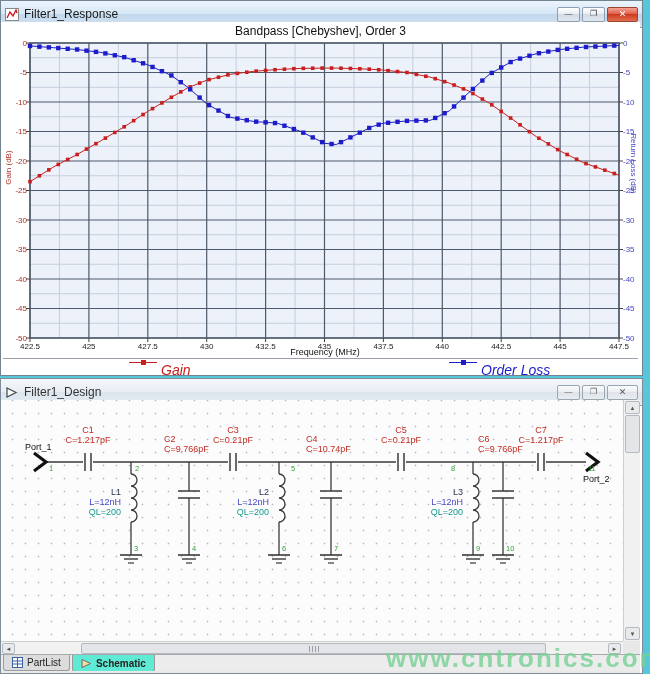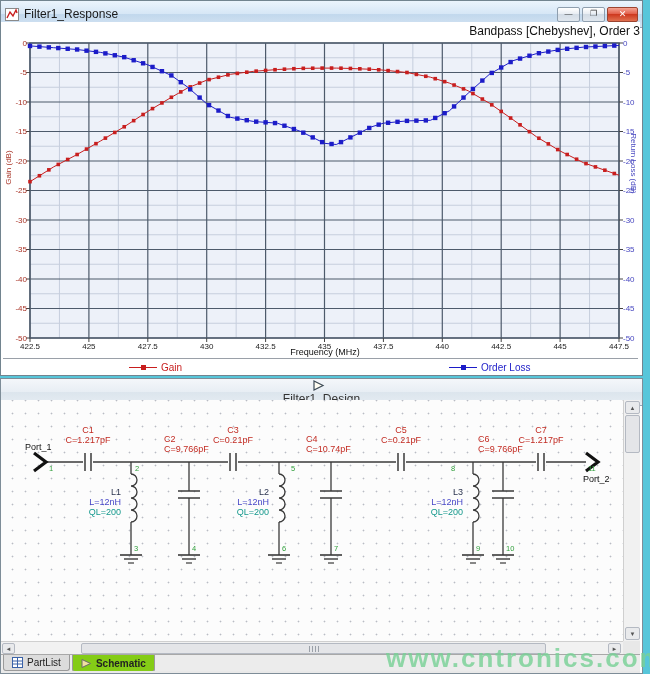--- a/index.html
+++ b/index.html
@@ -4,40 +4,40 @@
 <style>
   html,body{margin:0;padding:0}
   body{width:650px;height:674px;position:relative;background:#57c6da;overflow:hidden;
        font-family:"Liberation Sans",sans-serif;}
   .window{position:absolute;background:#fff;border:1px solid #72848f;}
   #resp-win{left:0;top:0;width:641px;height:374px;}
   #des-win{left:0;top:378px;width:641px;height:294px;border-color:#7e8d98;}
   .titlebar{height:27px;display:flex;align-items:center;padding:0 4px;box-sizing:border-box;
             background:linear-gradient(#ebf4fc,#d7e7f6 48%,#c2d8ed 52%,#d3e3f2);
             border-bottom:1px solid #93a7bb;font-size:12px;color:#1a1a1a;}
-  .titlebar.inactive{background:linear-gradient(#f4f7fa,#e8eef4 48%,#dce5ed 52%,#e6edf3);color:#333;flex-direction:column;}
+  .titlebar.inactive{background:linear-gradient(#f4f7fa,#e8eef4 48%,#dce5ed 52%,#e6edf3);color:#333;}
   .ticon{width:14px;height:13px;margin-right:5px;flex:0 0 auto;}
   .ttext{white-space:nowrap;}
   .wbtns{margin-left:auto;display:flex;gap:2px;}
   .wbtn{width:23px;height:15px;border:1px solid #8e9eae;border-radius:2px;box-sizing:border-box;
         background:linear-gradient(#ffffff,#e8edf3 45%,#d3dce6 50%,#e0e7ee);
         display:flex;align-items:center;justify-content:center;font-size:8px;color:#333;line-height:1;}
   .wbtn.close{width:31px;background:linear-gradient(#f4a493,#e2604b 45%,#ce3a20 50%,#e0704f);
         color:#fff;border-color:#9c4430;font-size:9px;}
   .inactive .wbtn{background:linear-gradient(#fafbfc,#eceff2 45%,#dfe3e8 50%,#e9edf0);color:#555;border-color:#9aa6b0;}
   .inactive .wbtn.close{background:linear-gradient(#fafbfc,#eceff2 45%,#dfe3e8 50%,#e9edf0);color:#555;border-color:#9aa6b0;}
   #chart-content{position:absolute;left:0;top:21px;width:639px;height:352px;background:#fff;}
   #chart-svg{position:absolute;left:0;top:0;}
-  #chart-title{position:absolute;left:0;top:2px;width:100%;text-align:right;font-size:12px;color:#111;}
+  #chart-title{position:absolute;left:0;top:2px;width:100%;text-align:center;font-size:12px;color:#111;}
   #freq-label{position:absolute;left:0;top:325px;width:648px;text-align:center;font-size:9px;color:#111;}
   .vlabel{position:absolute;font-size:8px;text-align:center;white-space:nowrap;}
   #gain-label{width:70px;left:-28px;top:141px;color:#a83326;transform:rotate(-90deg);}
   #rl-label{width:90px;left:587px;top:137px;color:#4848c0;transform:rotate(90deg);}
   #legend-sep{position:absolute;left:2px;top:336px;width:635px;border-top:1px solid #9aa0a8;}
-  .legend{position:absolute;top:340px;display:flex;align-items:center;font-size:10px;gap:4px;}
+  .legend{position:absolute;top:340px;display:flex;font-size:14px;gap:4px;font-style:italic;}
   #legend-gain{left:128px;color:#c81e1e;}
   #legend-rl{left:448px;color:#1c1cc8;}
   .legend-line{display:inline-block;width:28px;height:1px;position:relative;}
   .legend-line i{position:absolute;left:12px;top:-2px;width:5px;height:5px;display:block;}
   
   #canvas{position:absolute;left:0;top:21px;width:622px;height:241px;background:#fcfcfc;
           background-image:radial-gradient(circle,#b9bcc4 0.8px,transparent 1.1px);
           background-size:13px 13px;background-position:5px 7px;}
   #vscroll{position:absolute;left:622px;top:21px;width:17px;height:241px;background:#f1f1f1;border-left:1px solid #cfcfcf;box-sizing:border-box;}
   #hscroll{position:absolute;left:0;top:262px;width:622px;height:13px;background:#f1f1f1;border-top:1px solid #cfcfcf;box-sizing:border-box;}
@@ -48,21 +48,21 @@
   #vs-dn{left:1px;top:227px;width:15px;height:13px;}
   #vs-thumb{position:absolute;left:1px;top:15px;width:15px;height:38px;background:#e4e5e8;border:1px solid #b4b9c2;border-radius:2px;box-sizing:border-box;}
   #hs-left{left:1px;top:1px;width:13px;height:11px;}
   #hs-right{left:607px;top:1px;width:13px;height:11px;}
   #hs-thumb{position:absolute;left:80px;top:1px;width:465px;height:11px;background:#e4e5e8;border:1px solid #b4b9c2;border-radius:2px;box-sizing:border-box;}
   #hs-thumb::after{content:"";position:absolute;left:50%;top:2px;margin-left:-5px;width:10px;height:6px;
         background:repeating-linear-gradient(90deg,#9aa0a8 0 1px,transparent 1px 3px);}
   #tabbar{position:absolute;left:0;top:275px;width:639px;height:17px;background:#ececec;border-top:1px solid #a8a8a8;box-sizing:border-box;display:flex;align-items:flex-start;}
   .tab{display:inline-flex;align-items:center;gap:4px;height:15px;padding:0 8px;font-size:10px;color:#222;
        background:#dcdcdc;border:1px solid #9a9a9a;border-top:none;border-radius:0 0 3px 3px;margin-left:2px;}
-  .tab.active{background:#84cc16;font-weight:bold;height:16px;align-items:center;}
+  .tab.active{background:#5eead4;font-weight:bold;height:16px;align-items:center;}
   #filler{position:absolute;left:0;top:292px;width:639px;height:2px;background:#e9e9e9;}
   #watermark{position:absolute;left:386px;top:643px;font-size:26px;font-weight:bold;letter-spacing:2px;
        color:rgba(121,209,150,0.82);z-index:99;pointer-events:none;}
   svg text{font-family:"Liberation Sans",sans-serif;}
 </style>
 </head>
 <body>
 
 <div>
 

